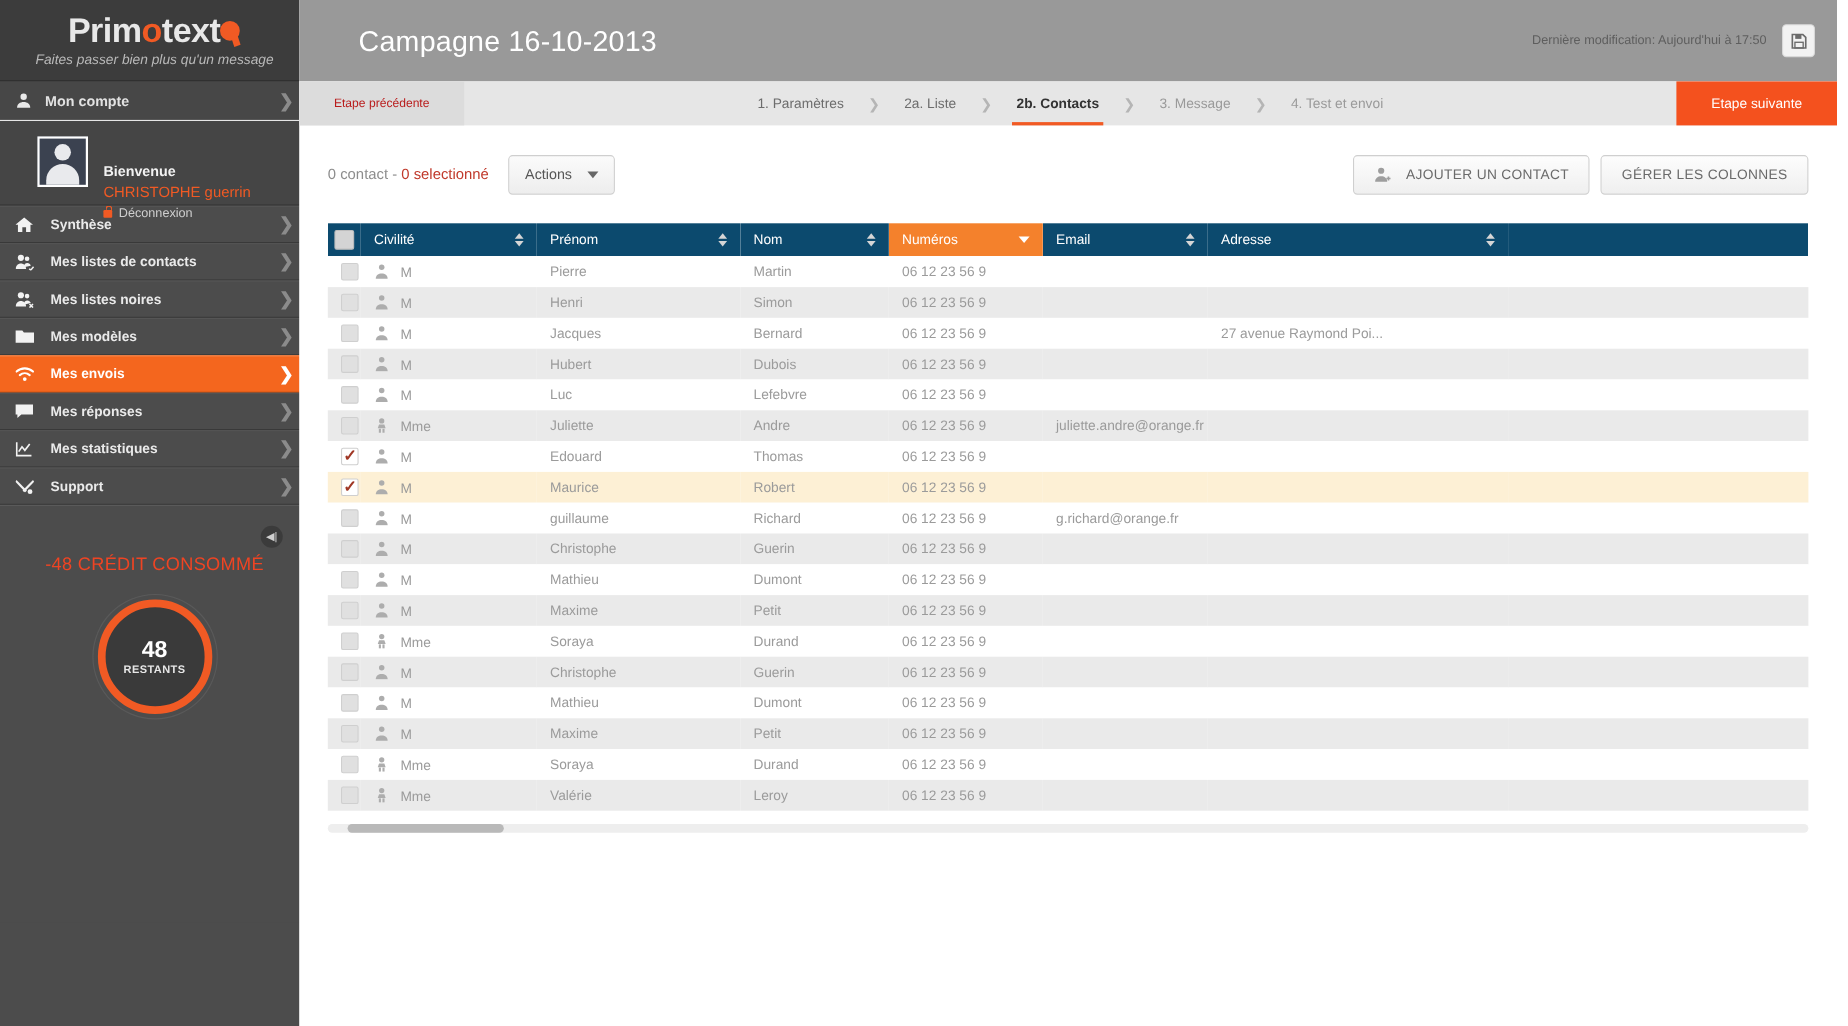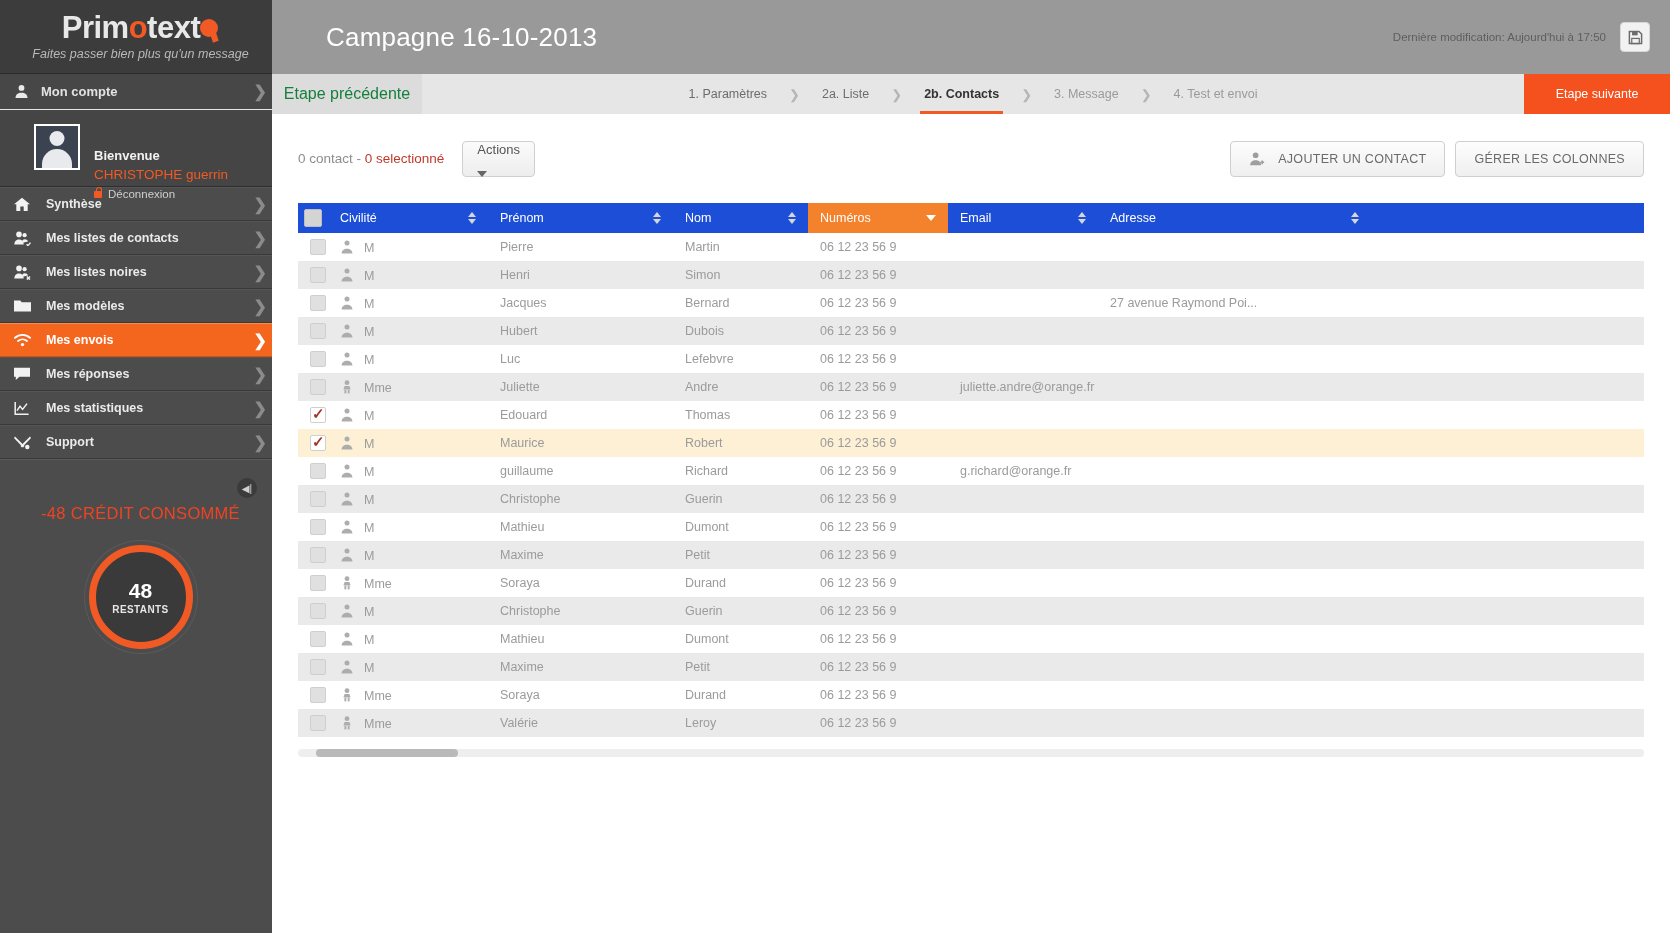--- a/index.html
+++ b/index.html
@@ -117,21 +117,21 @@
   .top-right { position:absolute; right: 20px; top: 0; height:74px; display:flex; align-items:center; }
   .lastmod { color:#5e5e5e; font-size: 11.5px; margin-right: 14px; }
   .save-btn {
     width: 30px; height: 30px; border-radius: 4px; background:#f2f2f2;
     border:1px solid #d8d8d8; display:flex; align-items:center; justify-content:center;
     cursor:pointer;
   }
 
   .steps { height: 40px; background:#e6e6e6; display:flex; align-items:stretch; position:relative; }
   .prev-step {
-    width: 150px; background:#dcdcdc; color:#15803d; font-size:16px;
+    width: 150px; background:#dcdcdc; color:#b91c1c; font-size:11px;
     display:flex; align-items:center; justify-content:center; cursor:pointer;text-align:center;
   }
   .steps-mid { flex:1; display:flex; align-items:center; justify-content:center; gap: 0; }
   .step { font-size: 12.5px; color:#9a9a9a; padding: 0 8px; position:relative; height:40px;
           display:flex; align-items:center; cursor:pointer; }
   .step.done { color:#6d6d6d; }
   .step.current { color:#333; font-weight: bold; }
   .step.current:after {
     content:""; position:absolute; left: 4px; right: 4px; bottom:0; height: 3px; background:#f15a24;
   }
@@ -140,37 +140,37 @@
     width: 146px; background:#f4511e; color:#fff; font-size: 12.5px;
     display:flex; align-items:center; justify-content:center; cursor:pointer;
   }
 
   .toolbar { height: 89px; display:flex; align-items:center; padding: 0 26px 0 26px; position:relative; }
   .cnt { font-size: 13.5px; color:#8d8d8d; }
   .cnt .sel { color:#c0392b; }
   .actions-btn {
     margin-left: 18px; height: 36px; padding: 0 14px; border-radius: 4px;
     background: linear-gradient(#fbfbfb,#ededed); border:1px solid #cfcfcf;
-    display:flex; gap: 14px; cursor:pointer;
-    font-size: 13px; color:#555;flex-direction:column;
+    display:flex; align-items:center; gap: 14px; cursor:pointer;
+    font-size: 13px; color:#555;
   }
   .caret { width:0;height:0;border-left:5px solid transparent;border-right:5px solid transparent;border-top:6px solid #666;}
   .tool-right { margin-left:auto; display:flex; gap: 10px; }
   .tbtn {
     height: 36px; padding: 0 18px; border-radius: 4px;
     background: linear-gradient(#fdfdfd,#efefef); border:1px solid #cfcfcf;
     display:flex; align-items:center; gap: 12px; cursor:pointer;
     font-size: 12.5px; color:#6a6a6a; letter-spacing:.3px; white-space:nowrap;
   }
 
   
   .table-wrap { margin: 0 26px 0 26px; position:relative; }
   table.grid { width: 100%; border-collapse: collapse; table-layout: fixed; }
   table.grid th {
-    background: #1d4ed8; color:#fff; font-size: 12.5px; font-weight: normal;
+    background: #0c4a6e; color:#fff; font-size: 12.5px; font-weight: normal;
     text-align:left; height: 30px; padding: 0 12px; position:relative;
   }
   table.grid th.sel-col { width: 30px; padding: 0; }
   table.grid th.orange { background:#f4812c; }
   th .sorter { position:absolute; right: 12px; top: 50%; transform: translateY(-50%); }
   th .sorter .up, th .sorter .dn {
     width:0;height:0;border-left:4px solid transparent;border-right:4px solid transparent; display:block;
   }
   th .sorter .up { border-bottom:5px solid #d6d6d6; margin-bottom:2px; }
   th .sorter .dn { border-top:5px solid #d6d6d6; }

